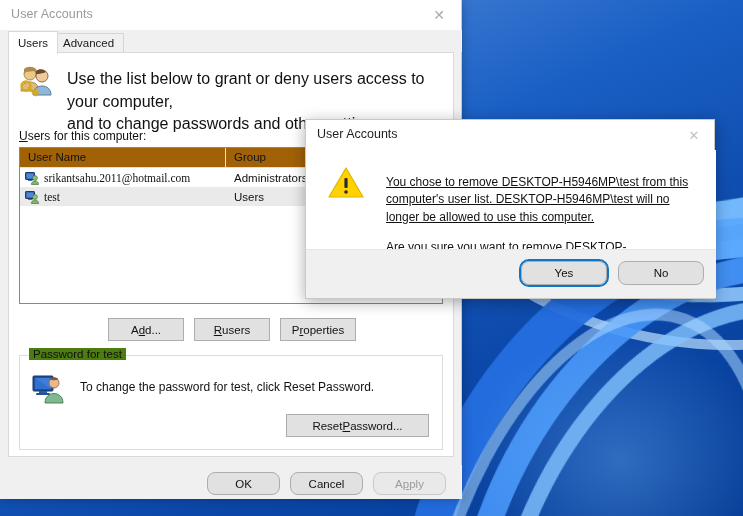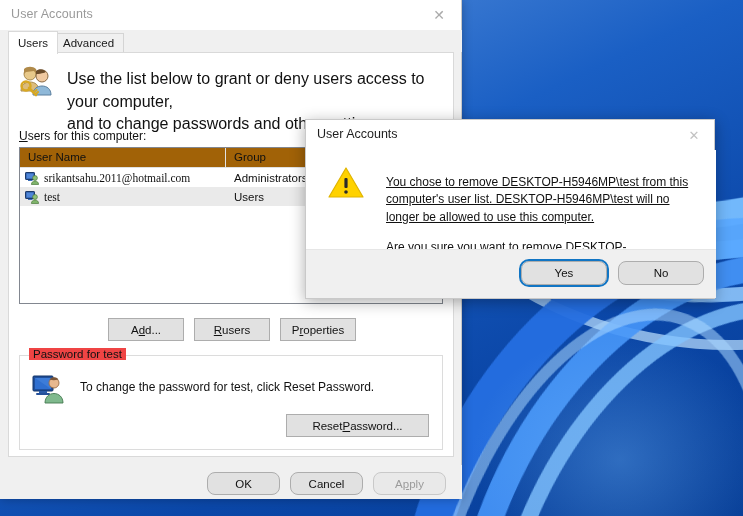--- a/index.html
+++ b/index.html
@@ -228,21 +228,21 @@
   .btn.disabled { color: #9b9b9b; background: #e9e9e9; border-color: #c9c9c9; }
 
   
   #pwgroup {
     position: absolute; left: 10px; top: 302px;
     width: 424px; height: 95px;
     border: 1px solid #dcdcdc;
   }
   #pwgroup-legend {
     position: absolute; left: 9px; top: -8px;
-    background: #ef4444; padding: 0 4px;
+    background: #4d7c0f; padding: 0 4px;
     font-size: 11.5px; color: #111;
   }
   #pw-row {
     position: absolute; left: 12px; top: 16px;
     display: flex; gap: 14px; align-items: flex-start;
   }
   #pw-text { font-size: 12px; color: #111; padding-top: 8px; }
   #reset-btn-wrap {
     position: absolute; right: 13px; top: 58px;
   }

